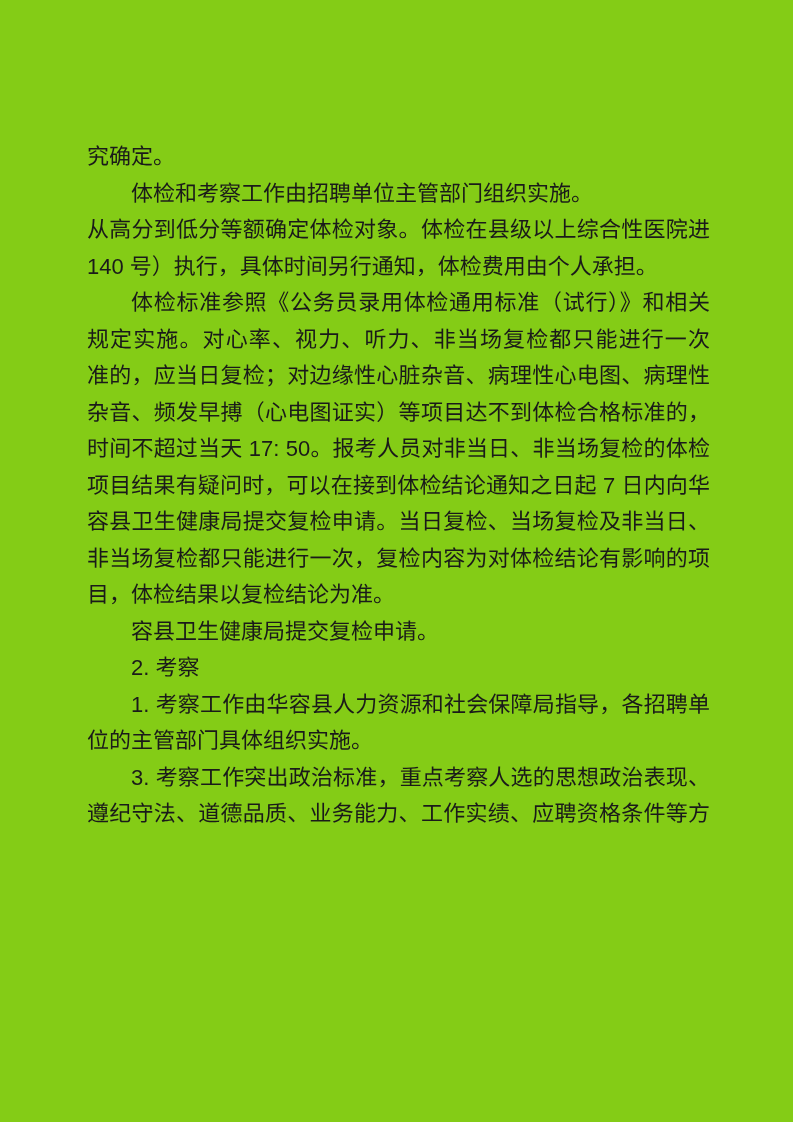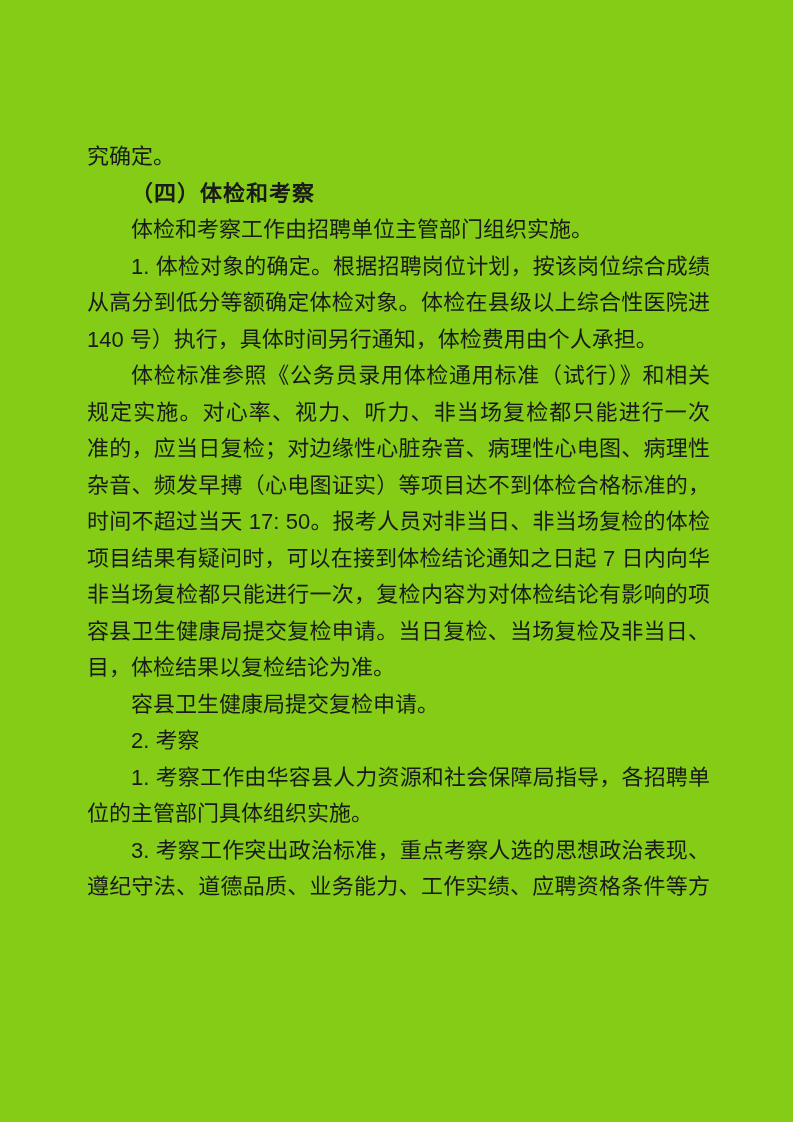--- a/index.html
+++ b/index.html
@@ -41,33 +41,31 @@
     font-weight: 700;
     letter-spacing: 1px;
   }
 </style>
 </head>
 <body>
 
 <div class="page">
   <div class="content">
     <div class="line">究确定。</div>
-    <div class="line indent bold">（四）体检和考察</div>
     <div class="line indent">体检和考察工作由招聘单位主管部门组织实施。</div>
-    <div class="line indent fill">1. 体检对象的确定。根据招聘岗位计划，按该岗位综合成绩</div>
     <div class="line fill">从高分到低分等额确定体检对象。体检在县级以上综合性医院进</div>
     <div class="line">140 号）执行，具体时间另行通知，体检费用由个人承担。</div>
     <div class="line indent fill">体检标准参照《公务员录用体检通用标准（试行）》和相关</div>
     <div class="line fill">规定实施。对心率、视力、听力、非当场复检都只能进行一次</div>
     <div class="line fill">准的，应当日复检；对边缘性心脏杂音、病理性心电图、病理性</div>
     <div class="line fill">杂音、频发早搏（心电图证实）等项目达不到体检合格标准的，</div>
     <div class="line fill">时间不超过当天 17: 50。报考人员对非当日、非当场复检的体检</div>
     <div class="line fill">项目结果有疑问时，可以在接到体检结论通知之日起 7 日内向华</div>
+    <div class="line fill">容县卫生健康局提交复检申请。当日复检、当场复检及非当日、</div>
     <div class="line fill">非当场复检都只能进行一次，复检内容为对体检结论有影响的项</div>
-    <div class="line fill">容县卫生健康局提交复检申请。当日复检、当场复检及非当日、</div>
     <div class="line">目，体检结果以复检结论为准。</div>
     <div class="line indent">容县卫生健康局提交复检申请。</div>
     <div class="line indent">2. 考察</div>
     <div class="line indent fill">1. 考察工作由华容县人力资源和社会保障局指导，各招聘单</div>
     <div class="line">位的主管部门具体组织实施。</div>
     <div class="line indent fill">3. 考察工作突出政治标准，重点考察人选的思想政治表现、</div>
     <div class="line fill">遵纪守法、道德品质、业务能力、工作实绩、应聘资格条件等方</div>
   </div>
 </div>
 

